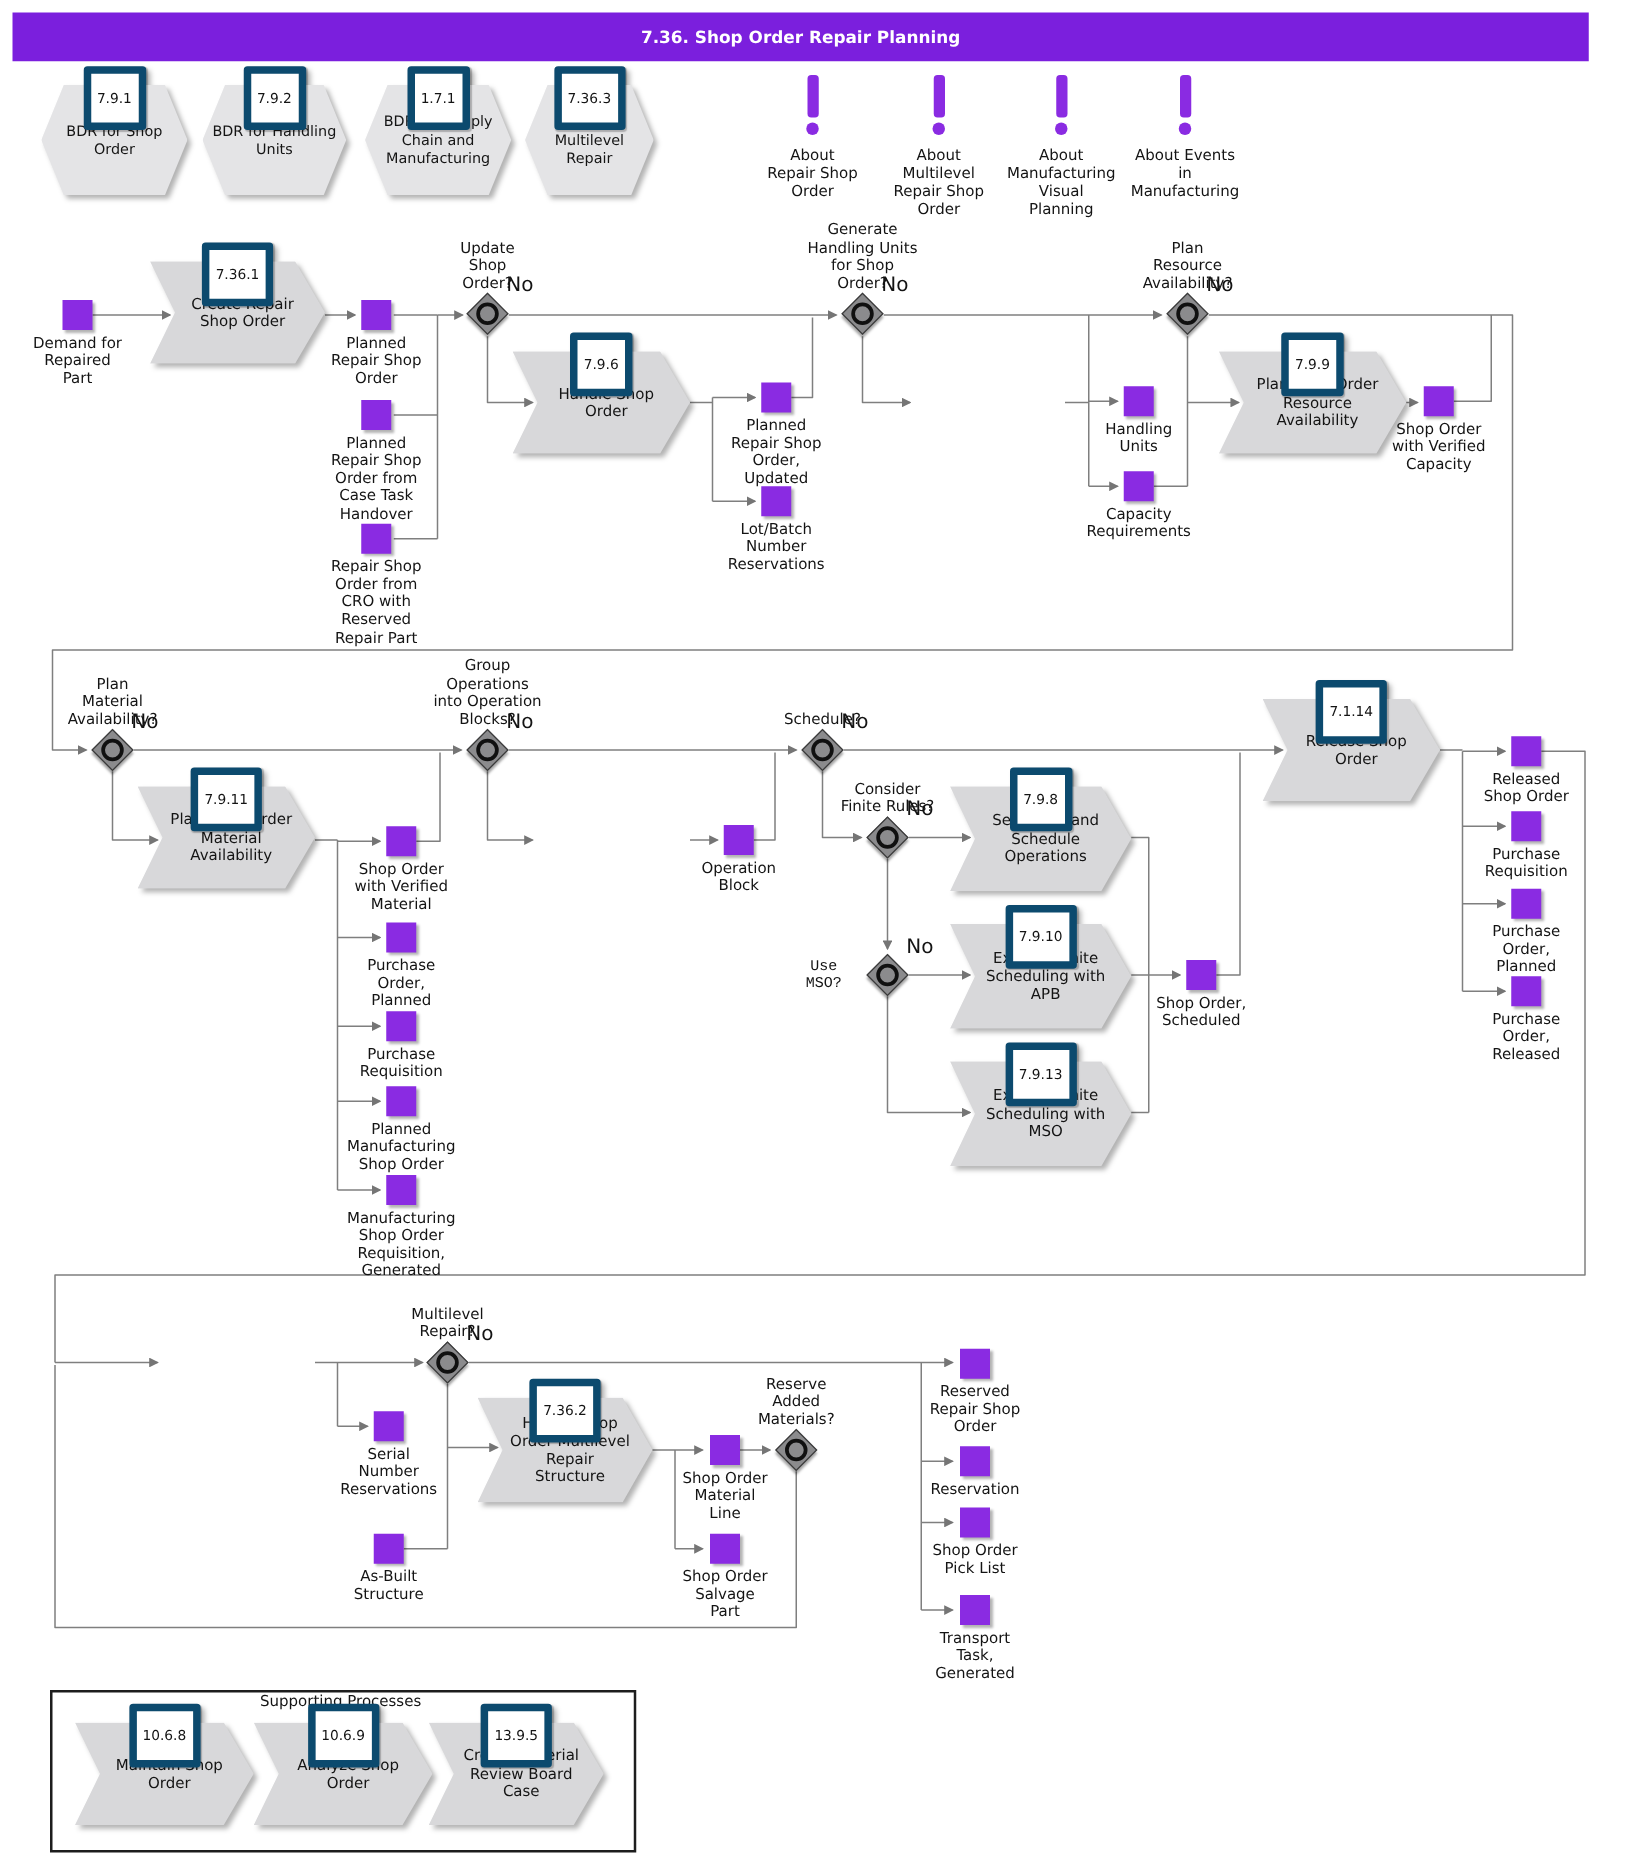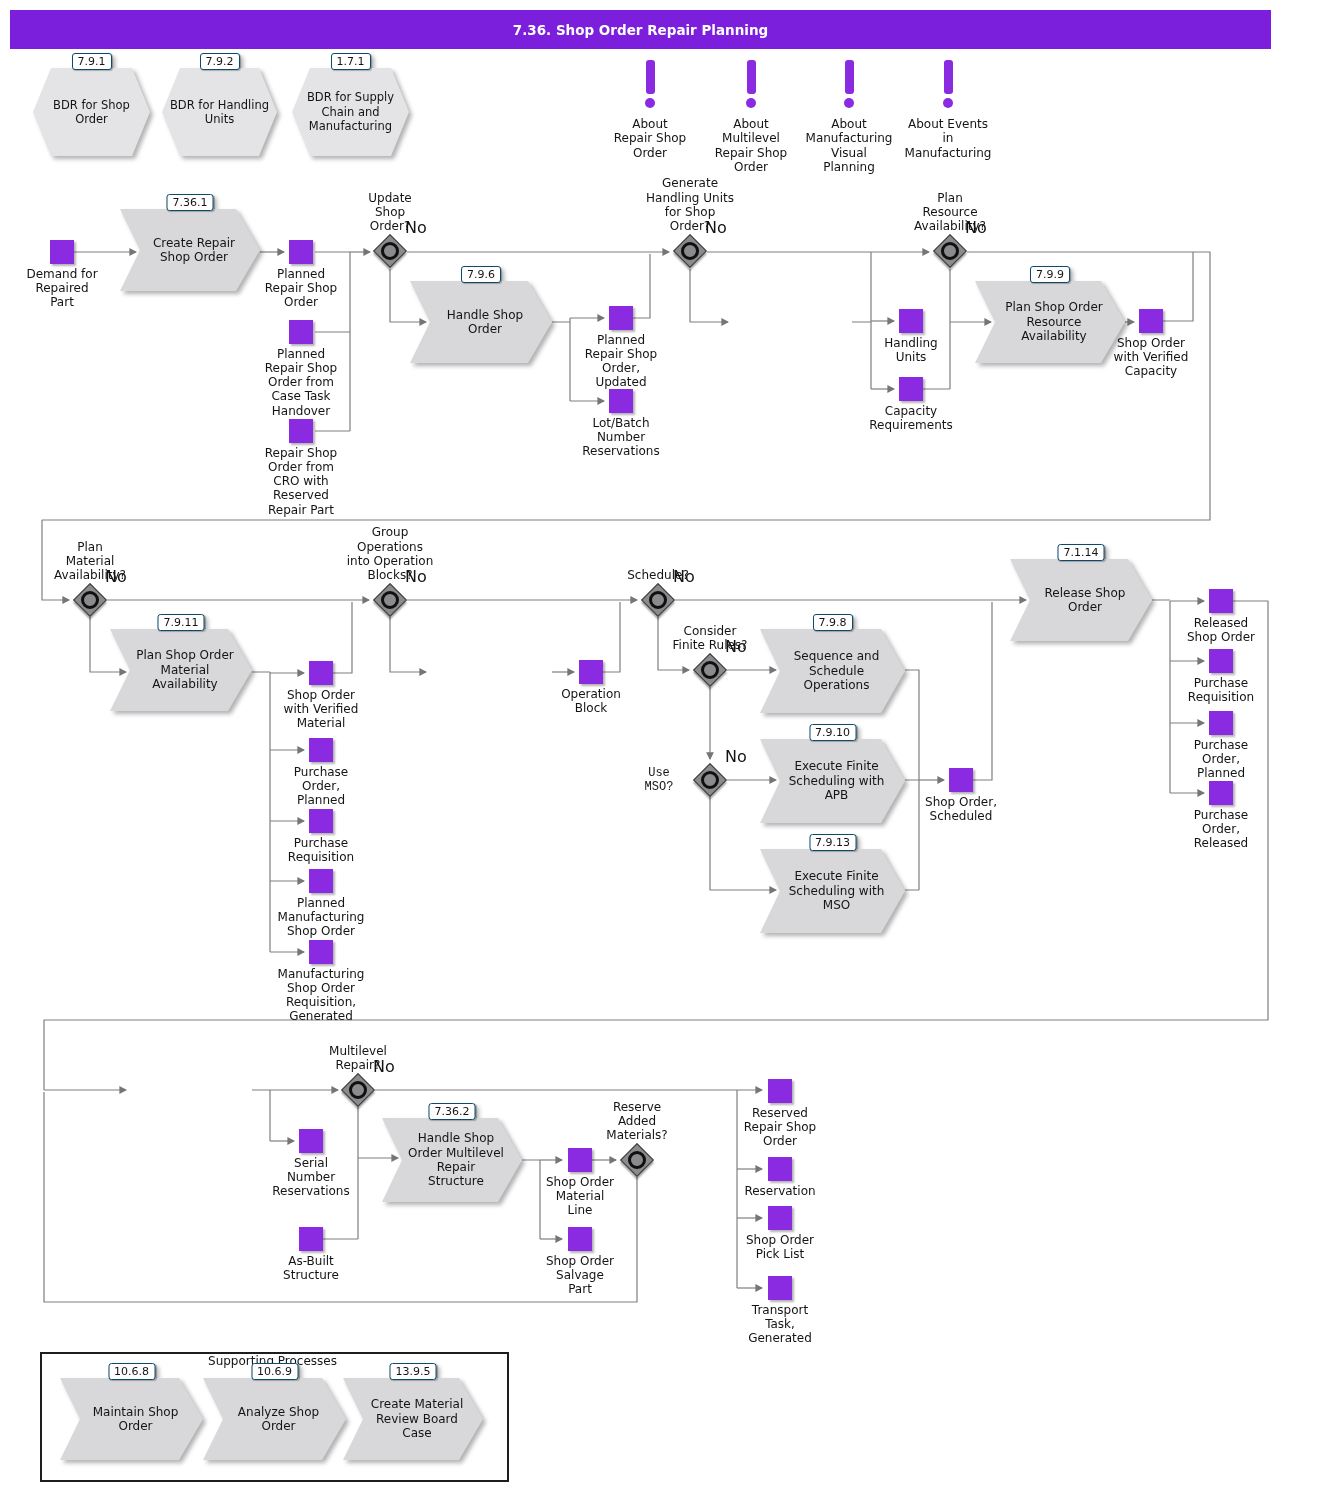--- a/index.html
+++ b/index.html
@@ -11,21 +11,21 @@
   .proc,.hex{position:absolute;filter:drop-shadow(3px 3px 2px rgba(0,0,0,.30));}
   .proc .body{width:100%;height:100%;background:#d8d8da;
        clip-path:polygon(0 0,calc(100% - 24px) 0,100% 50%,calc(100% - 24px) 100%,0 100%,20px 50%);
        display:flex;align-items:center;justify-content:center;text-align:center;
        font-size:12px;line-height:1.2;white-space:pre-line;padding:0 18px 0 26px;box-sizing:border-box;}
   .hex .body{width:100%;height:100%;background:#e4e4e6;
        clip-path:polygon(18px 0,calc(100% - 18px) 0,100% 50%,calc(100% - 18px) 100%,18px 100%,0 50%);
        display:flex;align-items:center;justify-content:center;text-align:center;
        font-size:11.5px;line-height:1.25;white-space:pre-line;padding:0 6px;box-sizing:border-box;}
   .badge{position:absolute;top:-15px;left:50%;transform:translateX(-50%);background:#fff;
-       border:1px solid #0c4a6e;border-radius:3px;padding:0 5px;font-size:11px;line-height:15px;
+       border:6px solid #0c4a6e;border-radius:3px;padding:12px 5px;font-size:11px;line-height:15px;
        white-space:nowrap;box-shadow:1px 1px 1px rgba(0,0,0,.25);z-index:5;}
   .dec{position:absolute;width:32px;height:32px;}
   .dec .dia{position:absolute;left:4px;top:4px;right:4px;bottom:4px;background:#8b8b8d;
        border:1px solid #3a3a3a;transform:rotate(45deg);box-shadow:2px 2px 2px rgba(0,0,0,.35);}
   .dec .ring{position:absolute;left:50%;top:50%;width:12px;height:12px;margin:-9px 0 0 -9px;
        border:3px solid #101010;border-radius:50%;}
   .dlabel{position:absolute;bottom:34px;left:50%;transform:translateX(-50%);width:130px;
        text-align:center;font-size:12px;line-height:1.18;white-space:pre-line;}
   .dlabel.side{bottom:auto;left:auto;right:36px;top:50%;transform:translateY(-50%);width:62px;font-family:Liberation Mono, monospace;}
   .no{position:absolute;left:31px;top:-17px;font-size:16px;}
@@ -131,20 +131,25 @@
     <span class="badge">7.9.2</span>
     <div class="body">BDR for Handling
 Units</div>
     </div>
   <div class="hex" style="left:292px;top:68px;width:117px;height:88px">
     <span class="badge">1.7.1</span>
     <div class="body">BDR for Supply
 Chain and
 Manufacturing</div>
     </div>
+  <div class="hex" style="left:420px;top:68px;width:103px;height:88px">
+    <span class="badge">7.36.3</span>
+    <div class="body">BDR for Multilevel
+Repair</div>
+    </div>
 
   <div class="note" style="left:595px;top:60px">
     <div class="bang"></div>
     <div class="ndot"></div>
     <div class="nlabel">About
 Repair Shop
 Order</div>
     </div>
   <div class="note" style="left:696px;top:60px">
     <div class="bang"></div>

